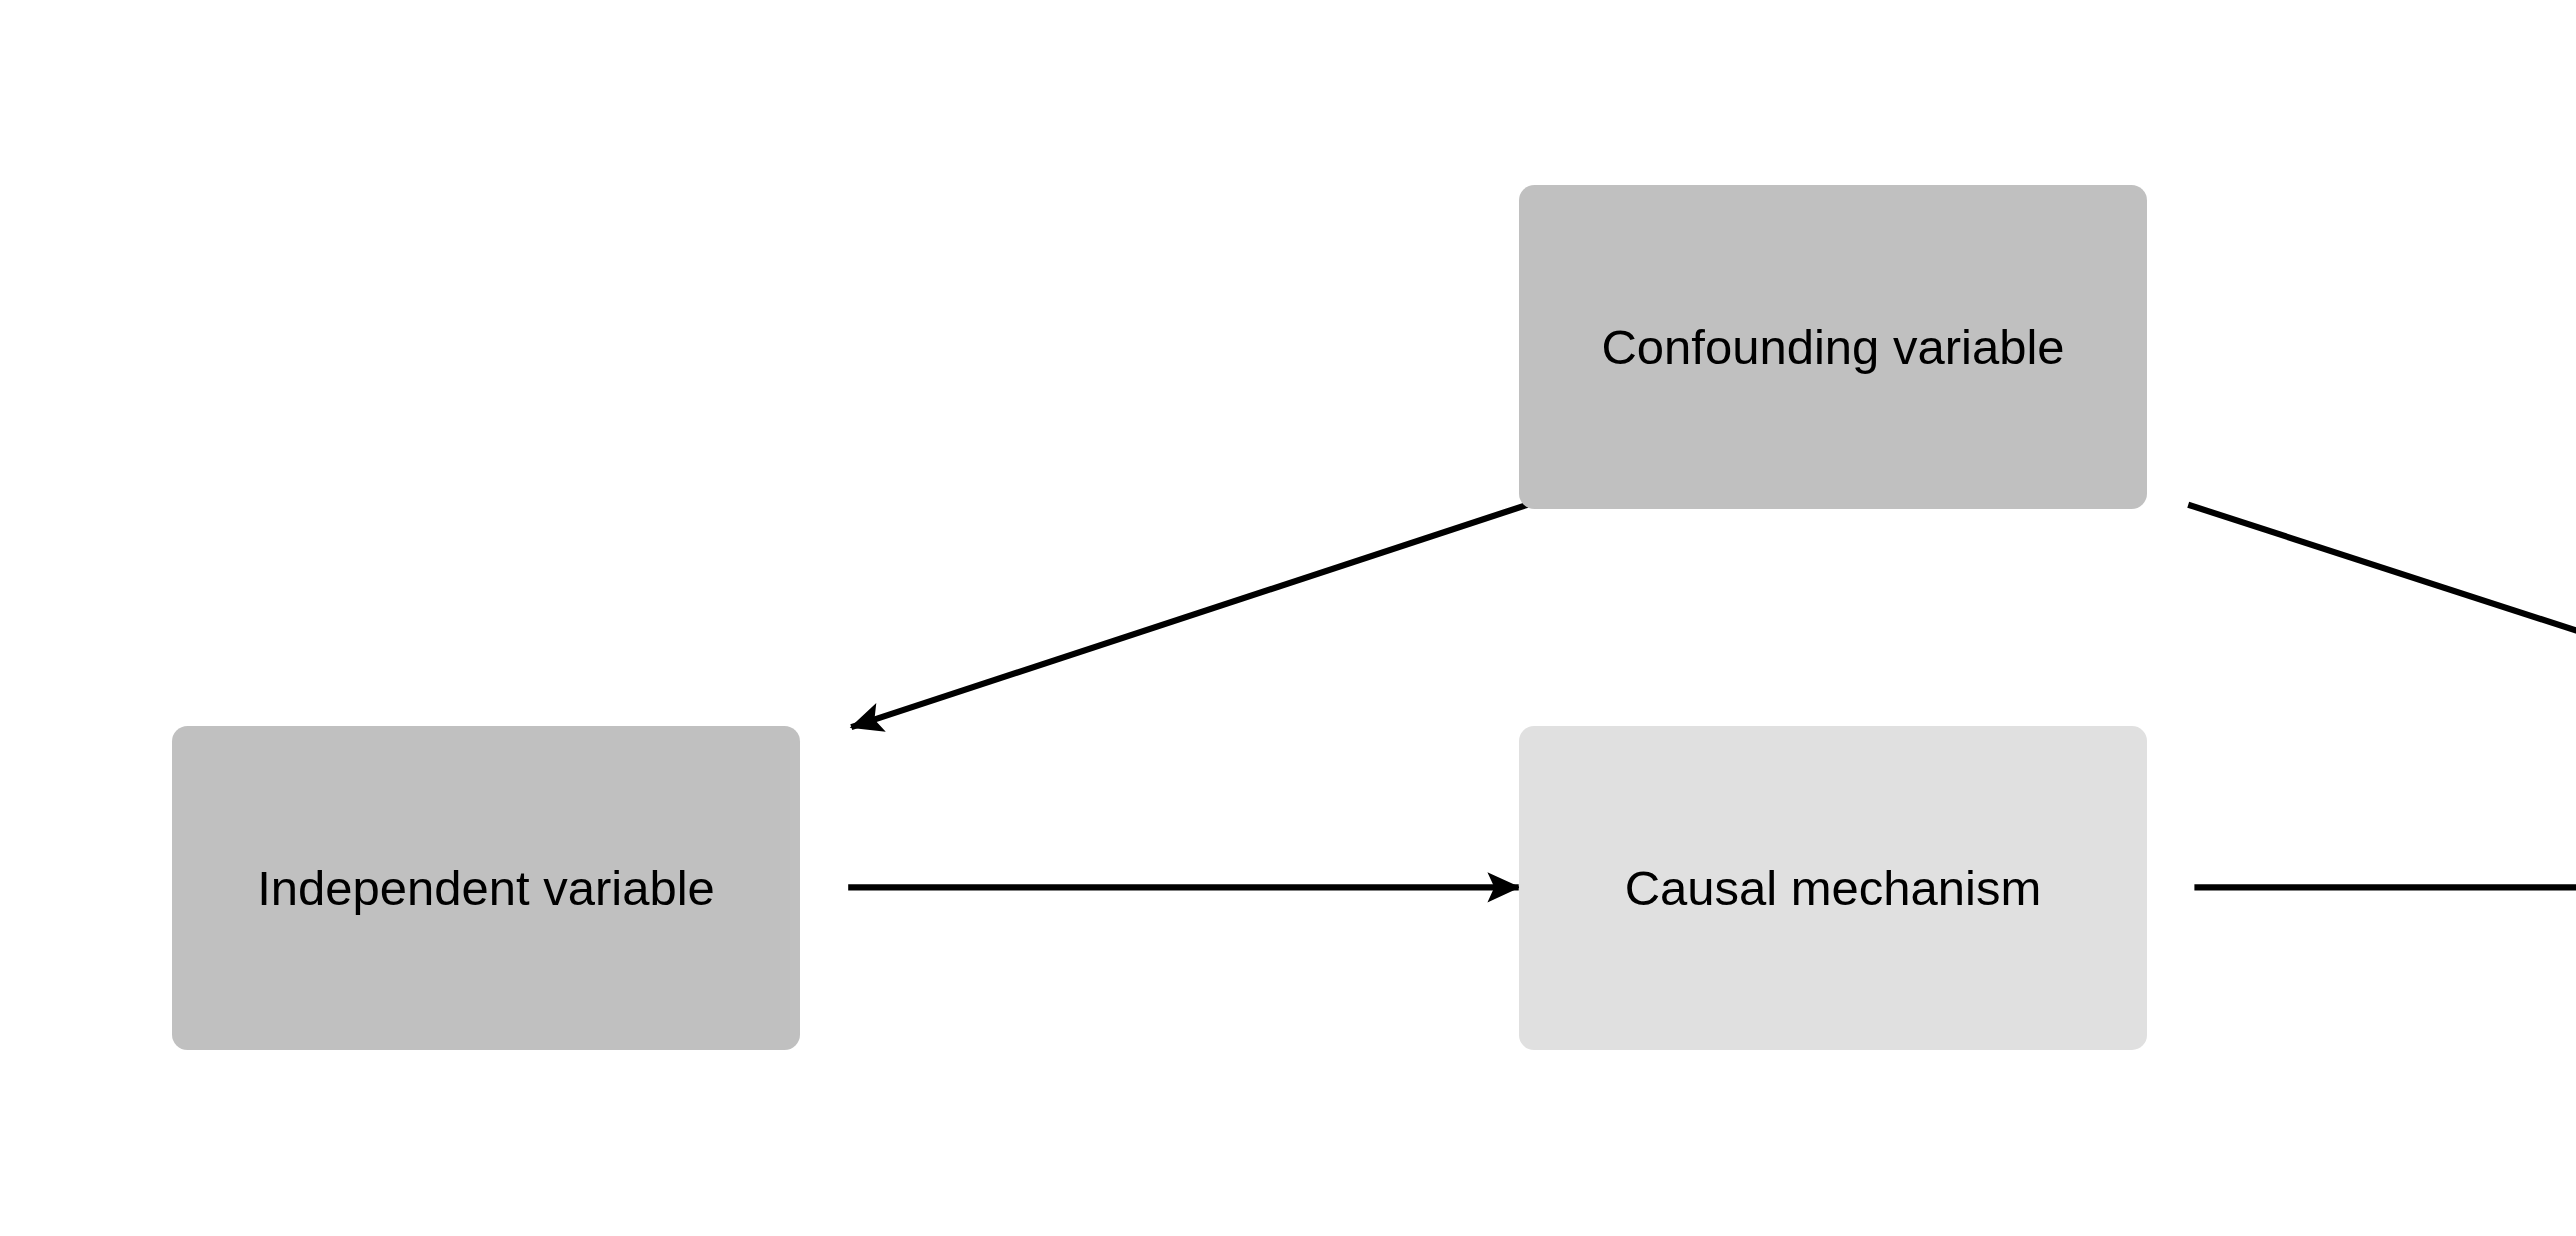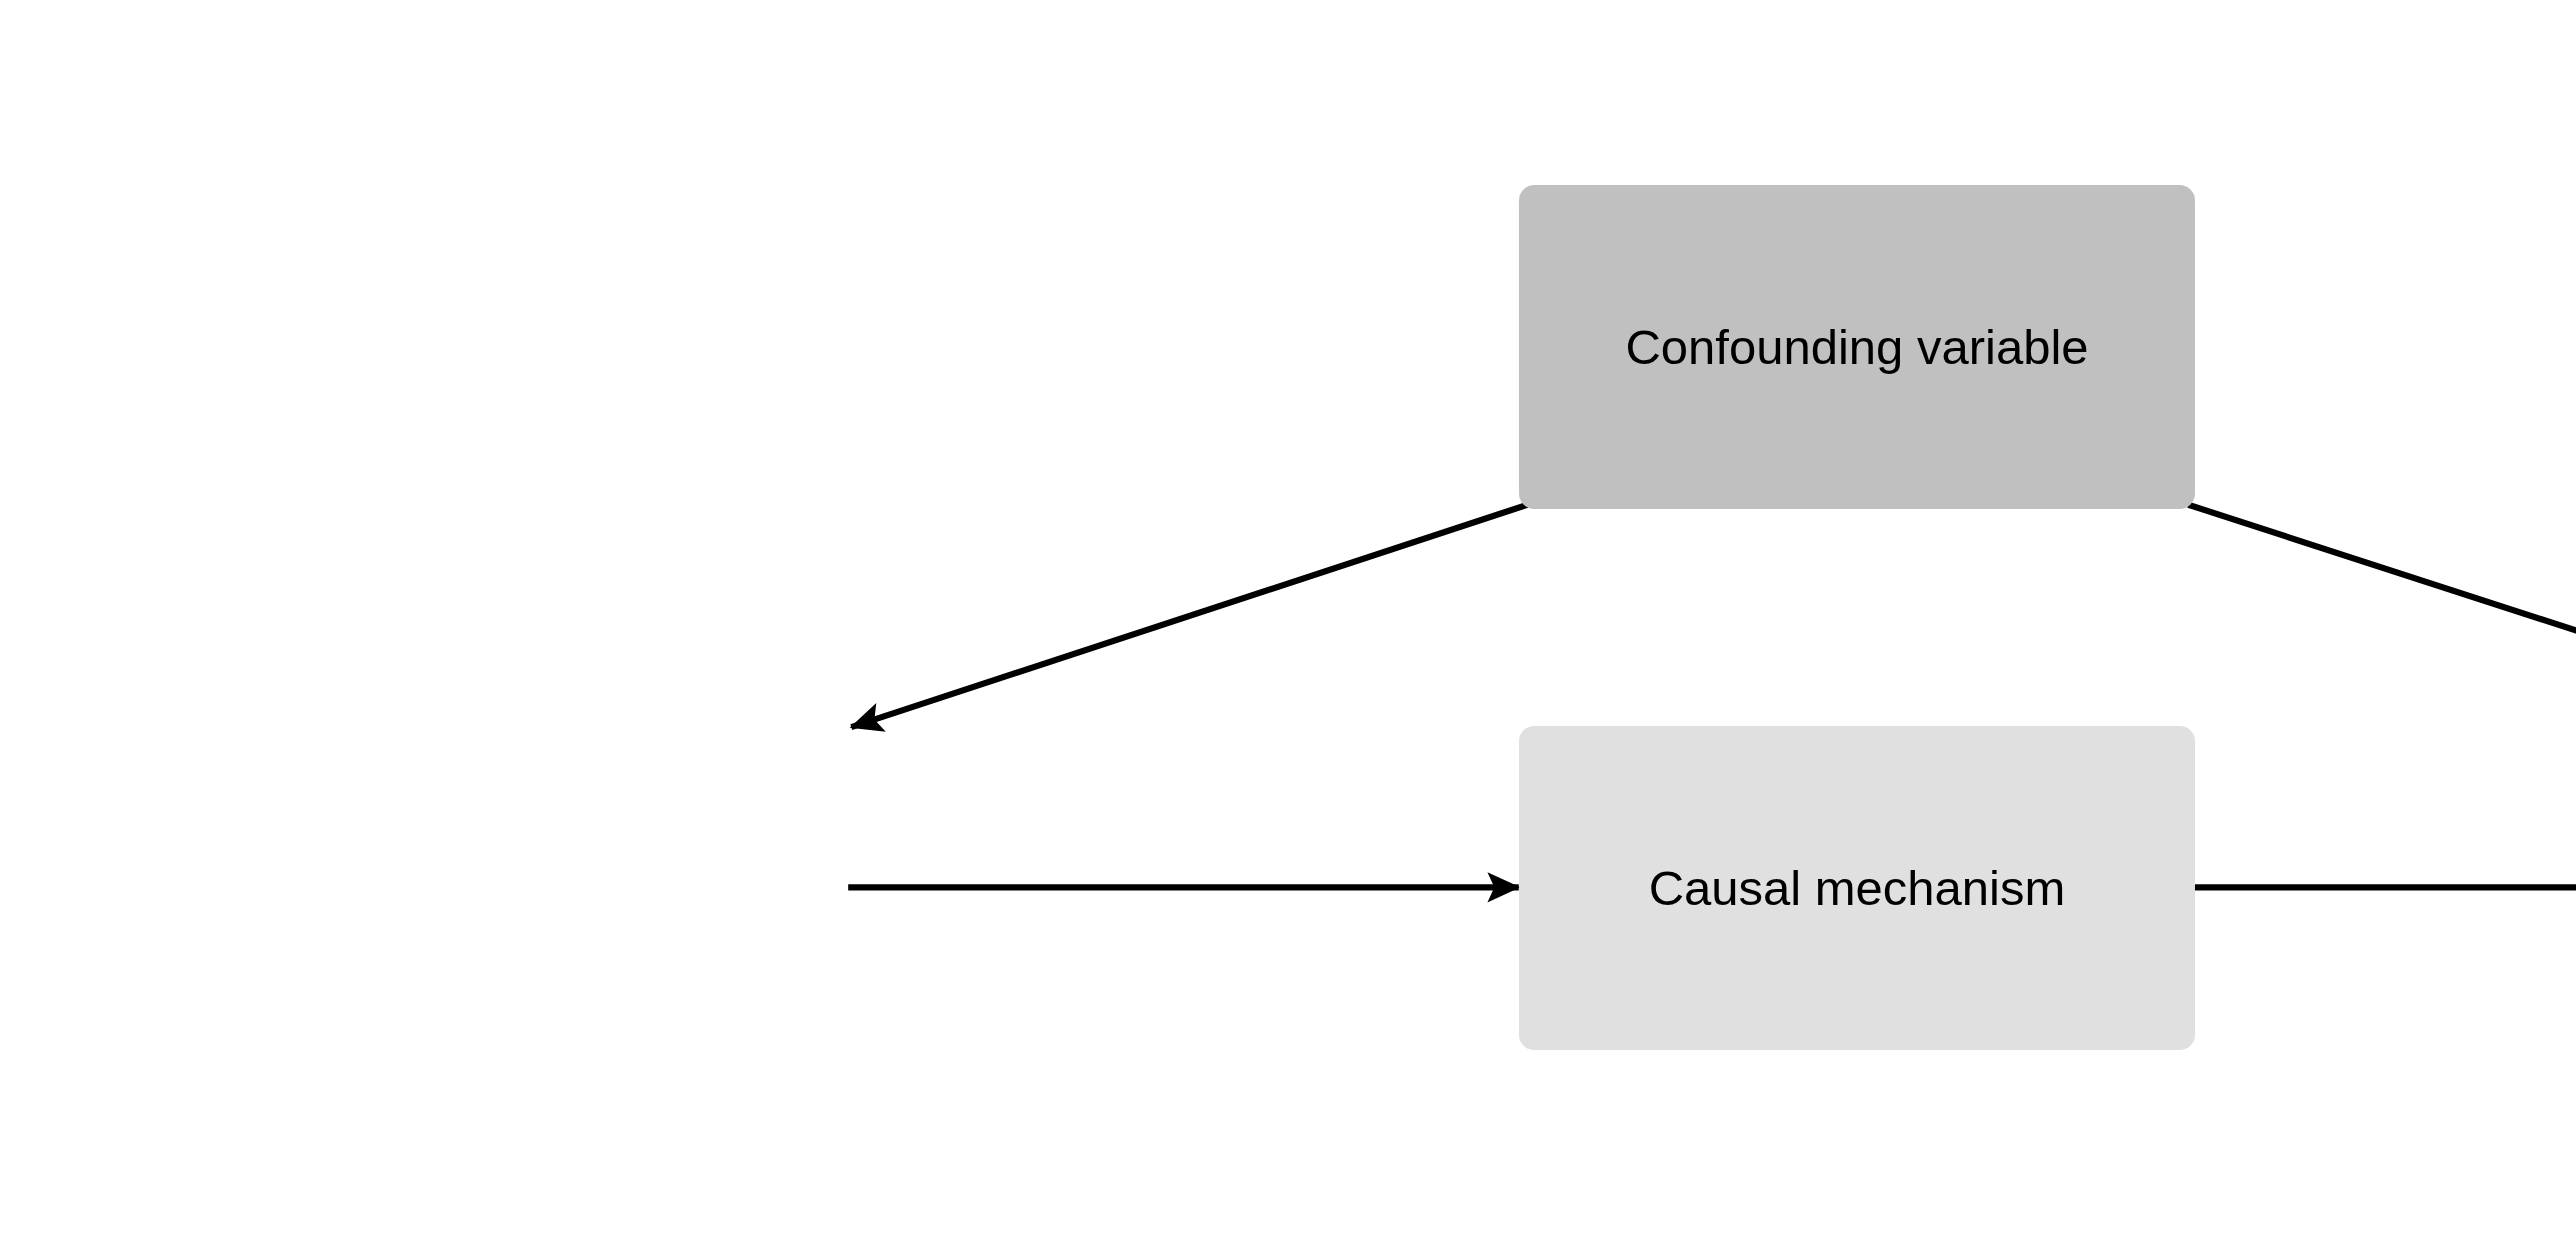--- a/index.html
+++ b/index.html
@@ -23,21 +23,21 @@
     left: 0;
     top: 0;
     width: 3709px;
     height: 1236px;
   }
   .edge {
     stroke-width: 12px;
   }
   .node {
     position: absolute;
-    width: 676px;
+    width: 628px;
     height: 324px;
     border-radius: 15.5px;
     display: flex;
     align-items: center;
     justify-content: center;
     text-align: left;
     font-size: 49px;
     line-height: 1.2;
     color: #000000;
   }
@@ -59,19 +59,22 @@
     <line class="edge" x1="2965" y1="980" x2="1652" y2="1412" marker-end="url(#arrowhead)" style="stroke: rgb(0, 0, 0);"></line>
     <line class="edge" x1="4248" y1="980" x2="5580" y2="1412" marker-end="url(#arrowhead)" style="stroke: rgb(0, 0, 0);"></line>
     <line class="edge" x1="1646" y1="1723" x2="2948" y2="1723" marker-end="url(#arrowhead)" style="stroke: rgb(0, 0, 0);"></line>
     <line class="edge" x1="4260" y1="1723" x2="5572" y2="1723" marker-end="url(#arrowhead)" style="stroke: rgb(0, 0, 0);"></line>
   </svg>
 
   <div class="node node-confounding" style="background-color: rgb(192, 192, 192);">
     <span>Confounding variable</span>
   </div>
 
+  <div class="node node-independent" style="background-color: rgb(192, 192, 192);">
+    <span>Independent variable</span>
+  </div>
 
   <div class="node node-causal" style="background-color: rgb(224, 224, 224); border-radius: 15px;">
     <span>Causal mechanism</span>
   </div>
 
 </div>
 
 
 </body></html>

